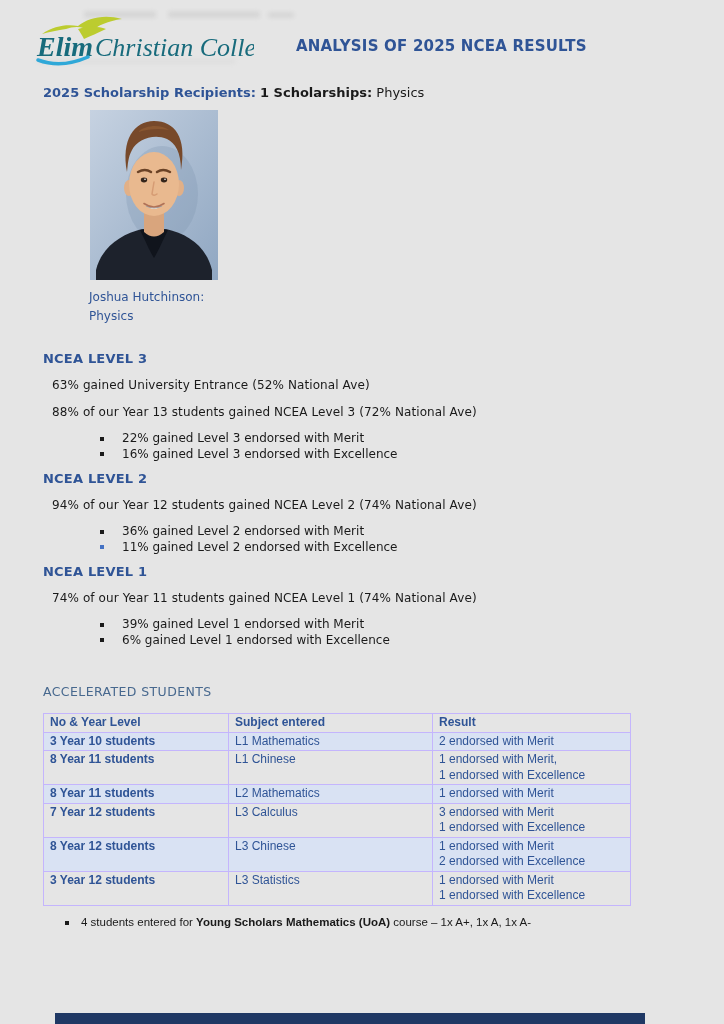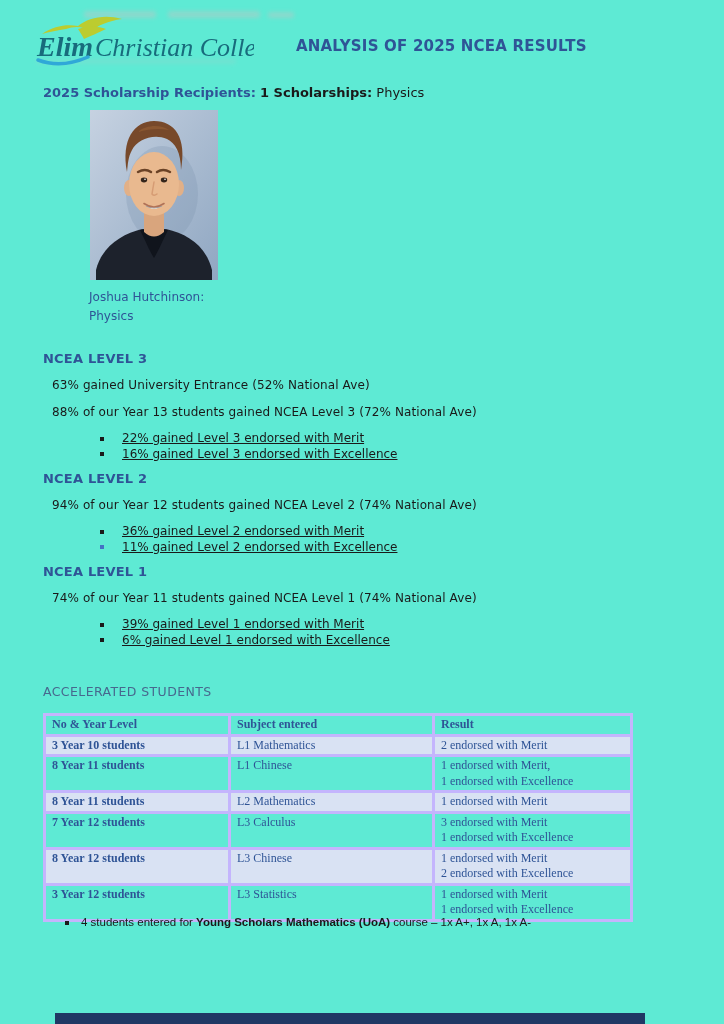--- a/index.html
+++ b/index.html
@@ -1,16 +1,16 @@
 <!DOCTYPE html>
 <html><head>
 <meta charset="utf-8">
 <style>
   html,body{margin:0;padding:0;background:#fff;}
-  .page{position:relative;width:724px;height:1024px;background:#5eead4;overflow:hidden;
+  .page{position:relative;width:724px;height:1024px;background:#e5e5e5;overflow:hidden;
         font-family:"DejaVu Sans",sans-serif;color:#1a1a1a;}
 
   
   .smudge{position:absolute;background:#c4c4c4;filter:blur(2px);opacity:.45;border-radius:2px;}
 
   
   .logo{position:absolute;left:36px;top:13px;width:218px;height:54px;}
   .main-title{position:absolute;left:296px;top:37px;font-size:15px;font-weight:bold;
               color:#2F5496;letter-spacing:.2px;}
 
@@ -21,32 +21,32 @@
   
   .photo{position:absolute;left:90px;top:110px;width:128px;height:170px;}
   .photo svg{display:block;}
   .caption{position:absolute;left:89px;top:288px;font-size:12px;color:#2F5496;line-height:19px;}
 
   
   .body-flow{position:absolute;left:43px;top:351px;width:620px;}
   .section-heading{font-size:13px;line-height:16px;color:#2F5496;font-weight:bold;
                    margin:0 0 10px;letter-spacing:.2px;}
   .body-para{font-size:12px;line-height:16px;margin:0 9px 11px;letter-spacing:.1px;}
-  .bullets{list-style:none;margin:2px 0 9px;padding:0 0 0 57px;text-decoration:underline;}
+  .bullets{list-style:none;margin:2px 0 9px;padding:0 0 0 57px;}
   .bullets li{display:flex;align-items:center;gap:18px;font-size:12px;line-height:15.5px;}
   .marker{width:4px;height:4px;background:#1a1a1a;flex:0 0 auto;}
   .marker.blue{background:#4472C4;}
 
   
   .accelerated{position:absolute;left:43px;top:684px;width:590px;}
   .acc-heading{font-size:12.5px;line-height:16px;color:#47688E;margin:0 0 13px;letter-spacing:.4px;}
   table.results{border-collapse:collapse;width:587px;table-layout:fixed;
                 font-family:"Liberation Sans",sans-serif;font-size:12px;color:#2F5496;}
-  .results th,.results td{border:3px solid #c4b5fd;padding:1px 6px;vertical-align:top;
-                          line-height:15.5px;overflow:hidden;font-family:Liberation Serif, serif;}
+  .results th,.results td{border:1px solid #c4b5fd;padding:1px 6px;vertical-align:top;
+                          line-height:15.5px;overflow:hidden;}
   .results th{text-align:left;font-weight:bold;}
   .results td.students{font-weight:bold;margin-top:32px;}
   .results tr.shaded{background:#D9E2F3;}
 
   
   .footnote{position:absolute;left:65px;top:916px;display:flex;align-items:center;gap:12px;
             font-family:"Liberation Sans",sans-serif;font-size:11.5px;}
   .fn-marker{width:4px;height:4px;background:#1a1a1a;flex:0 0 auto;margin-top:1px;}
 
   

